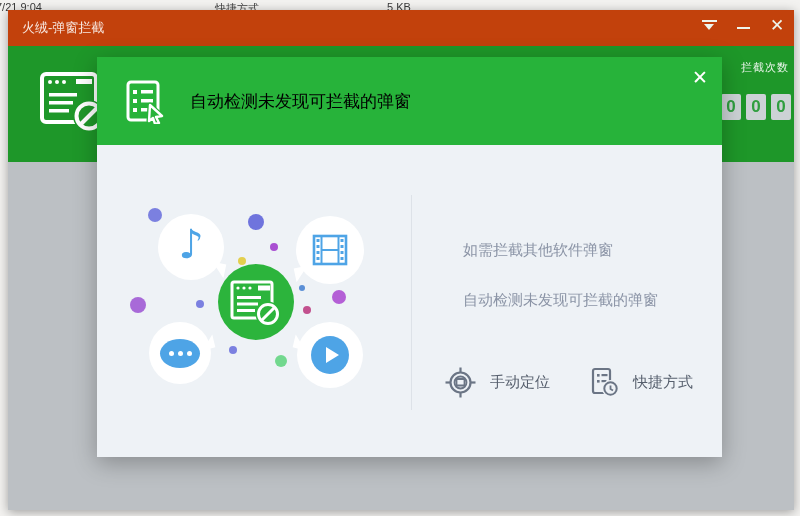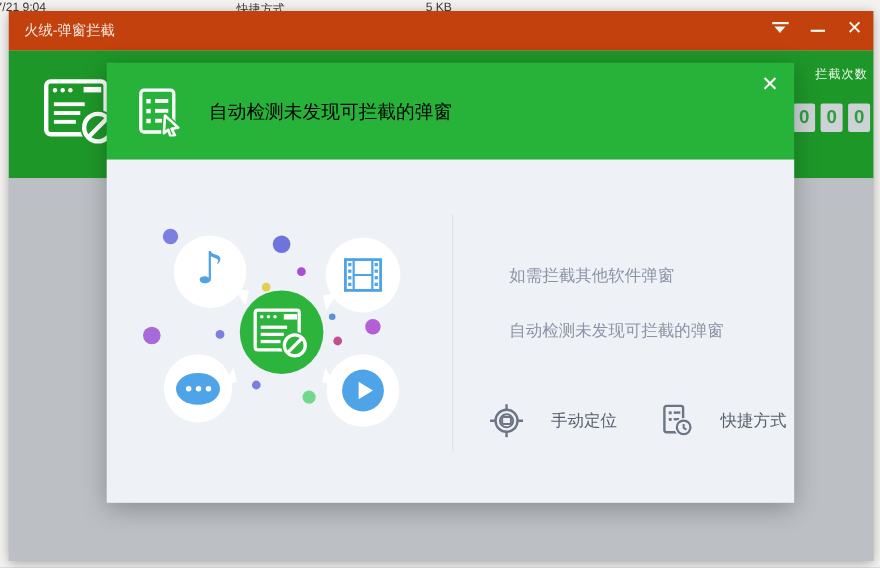--- a/index.html
+++ b/index.html
@@ -102,21 +102,21 @@
   .dot-8{left:235px;top:145px;width:14px;height:14px;background:#b45fd6;}
   .dot-9{left:206px;top:161px;width:8px;height:8px;background:#c2508e;}
   .dot-10{left:132px;top:201px;width:8px;height:8px;background:#7b80e0;}
   .dot-11{left:178px;top:210px;width:12px;height:12px;background:#72d88e;}
 
   
   .panel-line{position:absolute;left:366px;color:#8b94a6;font-size:15px;white-space:nowrap;}
   .line-1{top:96px;}
   .line-2{top:146px;}
   .actions{position:absolute;left:348px;top:222px;display:flex;align-items:center;gap:38px;}
-  .action{display:flex;align-items:center;gap:25px;cursor:pointer;}
+  .action{display:flex;align-items:center;gap:14px;cursor:pointer;}
   .action-label{color:#565f6d;font-size:15px;white-space:nowrap;}
 </style>
 </head>
 <body>
 
 <div class="desktop-strip">
   <span class="frag-a">7/21 9:04</span>
   <span class="frag-b">快捷方式</span>
   <span class="frag-c">5 KB</span>
 </div>

